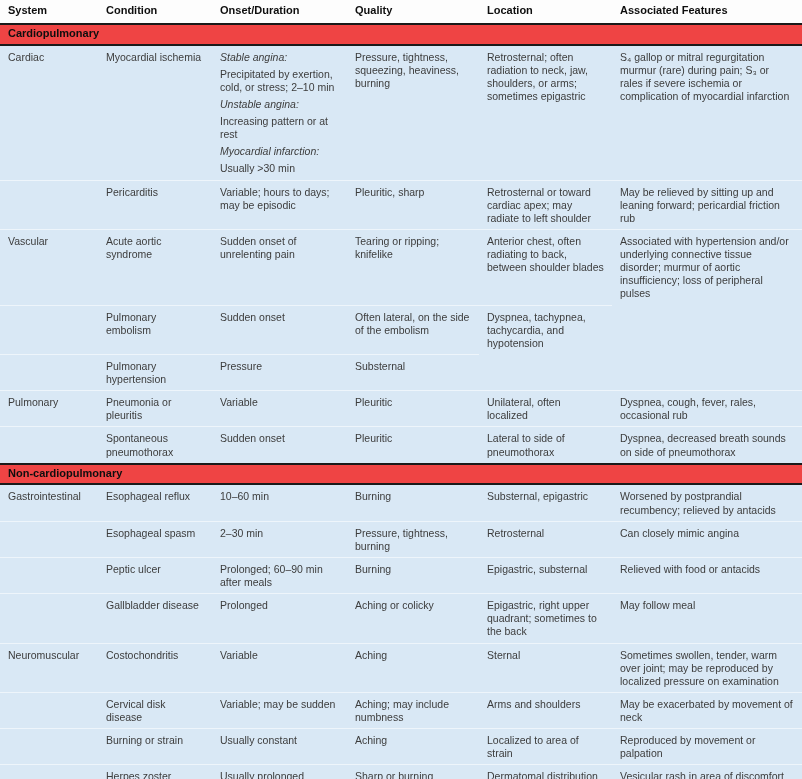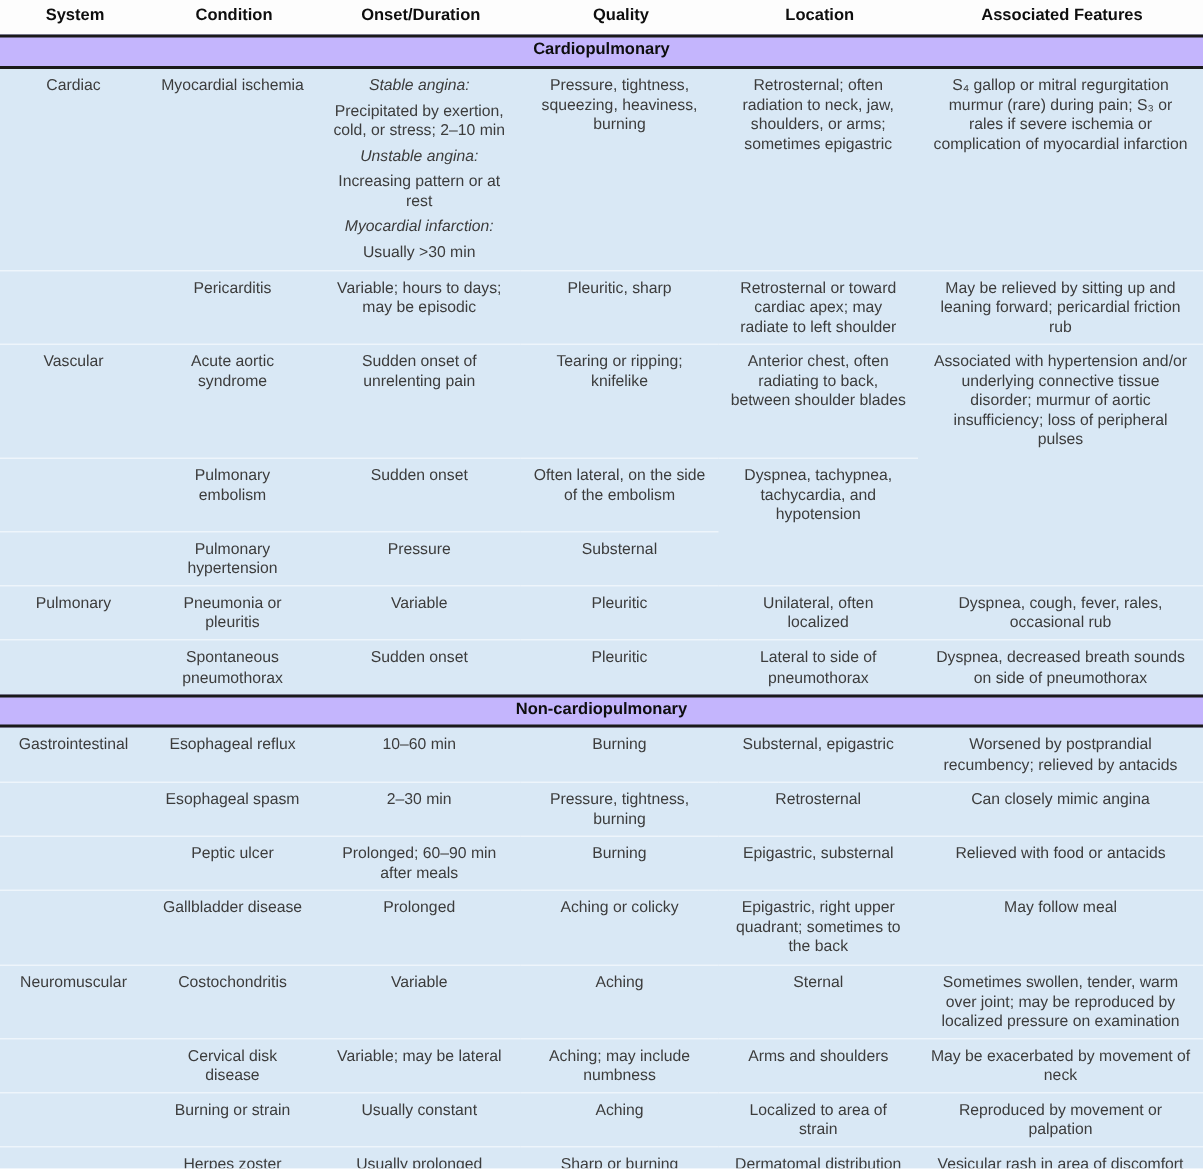--- a/index.html
+++ b/index.html
@@ -6,35 +6,34 @@
   .table-wrap {
     position:relative;
     width:802px; height:779px;
     background:#d9e8f5;
     font-family:"Liberation Sans", sans-serif;
     font-size:10.5px;
     line-height:1.25;
     color:#3c3c3c;
     overflow:hidden;
     box-sizing:border-box;
-    text-align:center;
   }
   .grid {
     display:grid;
     grid-template-columns:98px 114px 135px 132px 133px 1fr;
   }
   .col-headers {
     background:#fdfdfd;
     font-weight:bold;
     color:#0e0e0e;
     font-size:11px;
   }
   .col-headers > div { padding:4px 6px 5px 8px; }
   .section-band {
-    background:#c4b5fd;
+    background:#ef4444;
     border-top:2px solid #1a1a1a;
     border-bottom:2px solid #1a1a1a;
     font-weight:bold;
     color:#0e0e0e;
     font-size:11px;
     padding:2px 8px 3px 8px;
   }
   .row > div { padding:5px 8px 4px 8px; }
   .row + .row > div { border-top:1px solid rgba(255,255,255,0.55); }
   .para + .para { margin-top:4px; }
@@ -151,21 +150,21 @@
         <div>Neuromuscular</div>
         <div>Costochondritis</div>
         <div>Variable</div>
         <div>Aching</div>
         <div>Sternal</div>
         <div>Sometimes swollen, tender, warm over joint; may be reproduced by localized pressure on examination</div>
       </div>
       <div class="grid row">
         <div></div>
         <div>Cervical disk disease</div>
-        <div>Variable; may be lateral</div>
+        <div>Variable; may be sudden</div>
         <div>Aching; may include numbness</div>
         <div>Arms and shoulders</div>
         <div>May be exacerbated by movement of neck</div>
       </div>
       <div class="grid row">
         <div></div>
         <div>Burning or strain</div>
         <div>Usually constant</div>
         <div>Aching</div>
         <div>Localized to area of strain</div>

